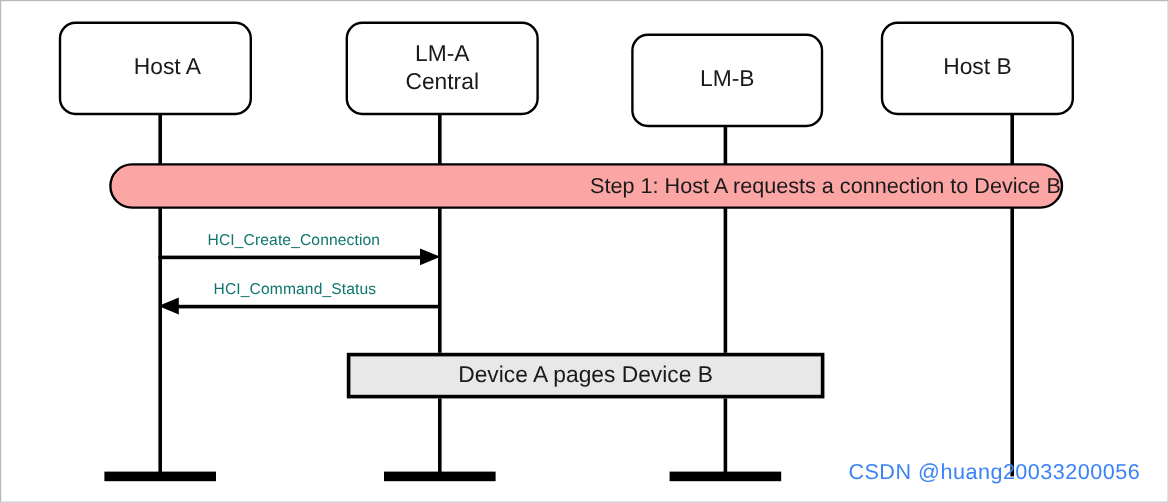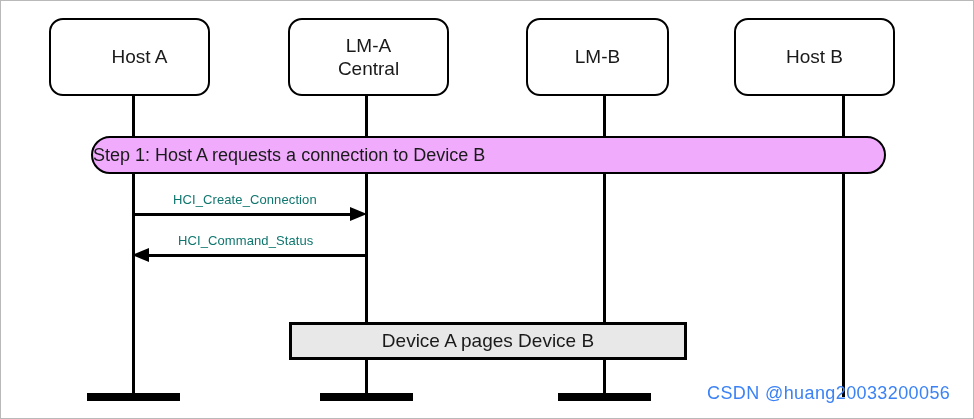--- a/index.html
+++ b/index.html
@@ -43,41 +43,40 @@
     line-height: 1.22;
   }
   .actor-line {
     font-size: 19px;
     white-space: nowrap;
   }
   
   .step-banner {
     position: absolute;
     box-sizing: border-box;
-    background: #f0abfc;
+    background: #fca5a5;
     border: 2.5px solid #000000;
     border-radius: 999px;
     display: flex;
     align-items: center;
-    justify-content: flex-start;
+    justify-content: flex-end;
   }
   .step-banner .step-text {
     font-size: 18px;
     white-space: nowrap;
   }
   
   .action-box {
     position: absolute;
     box-sizing: border-box;
     background: #e8e8e8;
     border: 3px solid #000000;
     display: flex;
     align-items: center;
     justify-content: center;
-    margin-top: 28px;
   }
   .action-box .action-text {
     font-size: 19px;
     white-space: nowrap;
   }
   
   .msg {
     position: absolute;
     height: 0;
   }
@@ -131,21 +130,21 @@
 
   <div class="actor-box" style="left:48px; top:17px; width:161px; height:78px;padding-left:20px;">
     <span class="actor-line">Host A</span>
   </div>
 
   <div class="actor-box" style="left:287px; top:17px; width:161px; height:78px;">
     <span class="actor-line">LM-A</span>
     <span class="actor-line">Central</span>
   </div>
 
-  <div class="actor-box" style="left:525px; top:17px; width:143px; height:78px;">
+  <div class="actor-box" style="left:525px; top:27px; width:160px; height:78px;">
     <span class="actor-line">LM-B</span>
   </div>
 
   <div class="actor-box" style="left:733px; top:17px; width:161px; height:78px;">
     <span class="actor-line">Host B</span>
   </div>
 
   <div class="step-banner" style="left:90px; top:135px; width:795px; height:38px;">
     <span class="step-text">Step 1: Host A requests a connection to Device B</span>
   </div>

